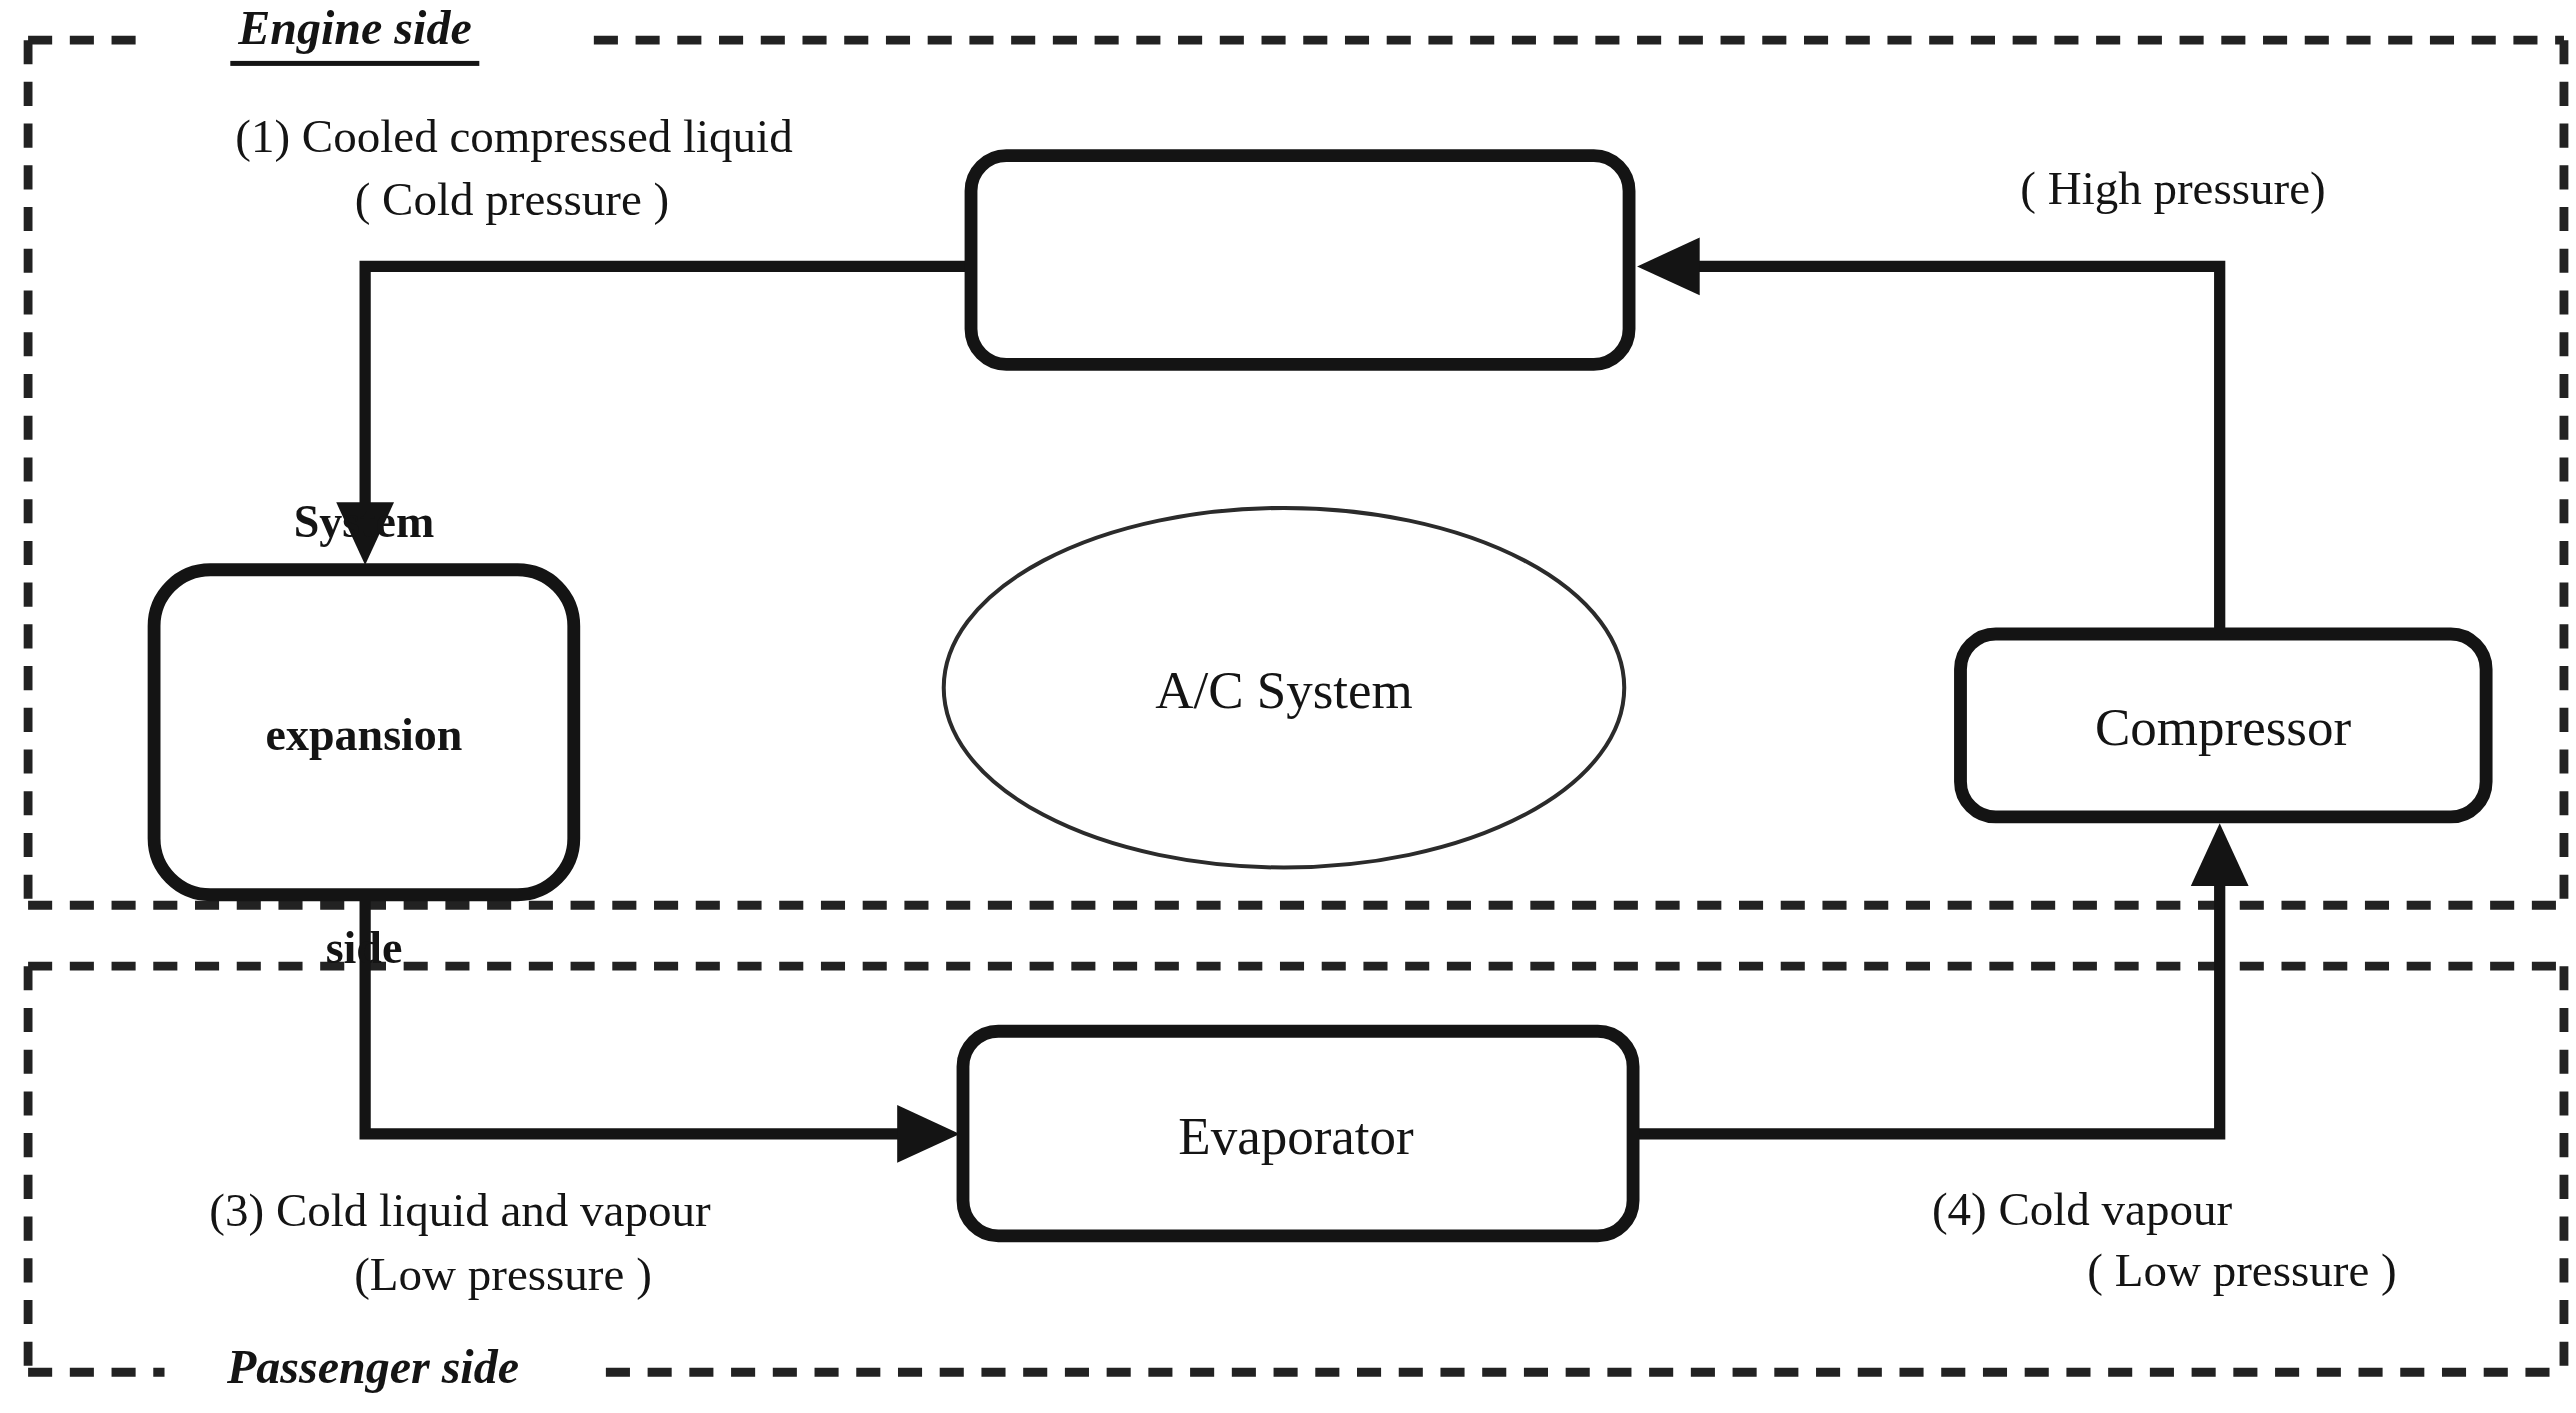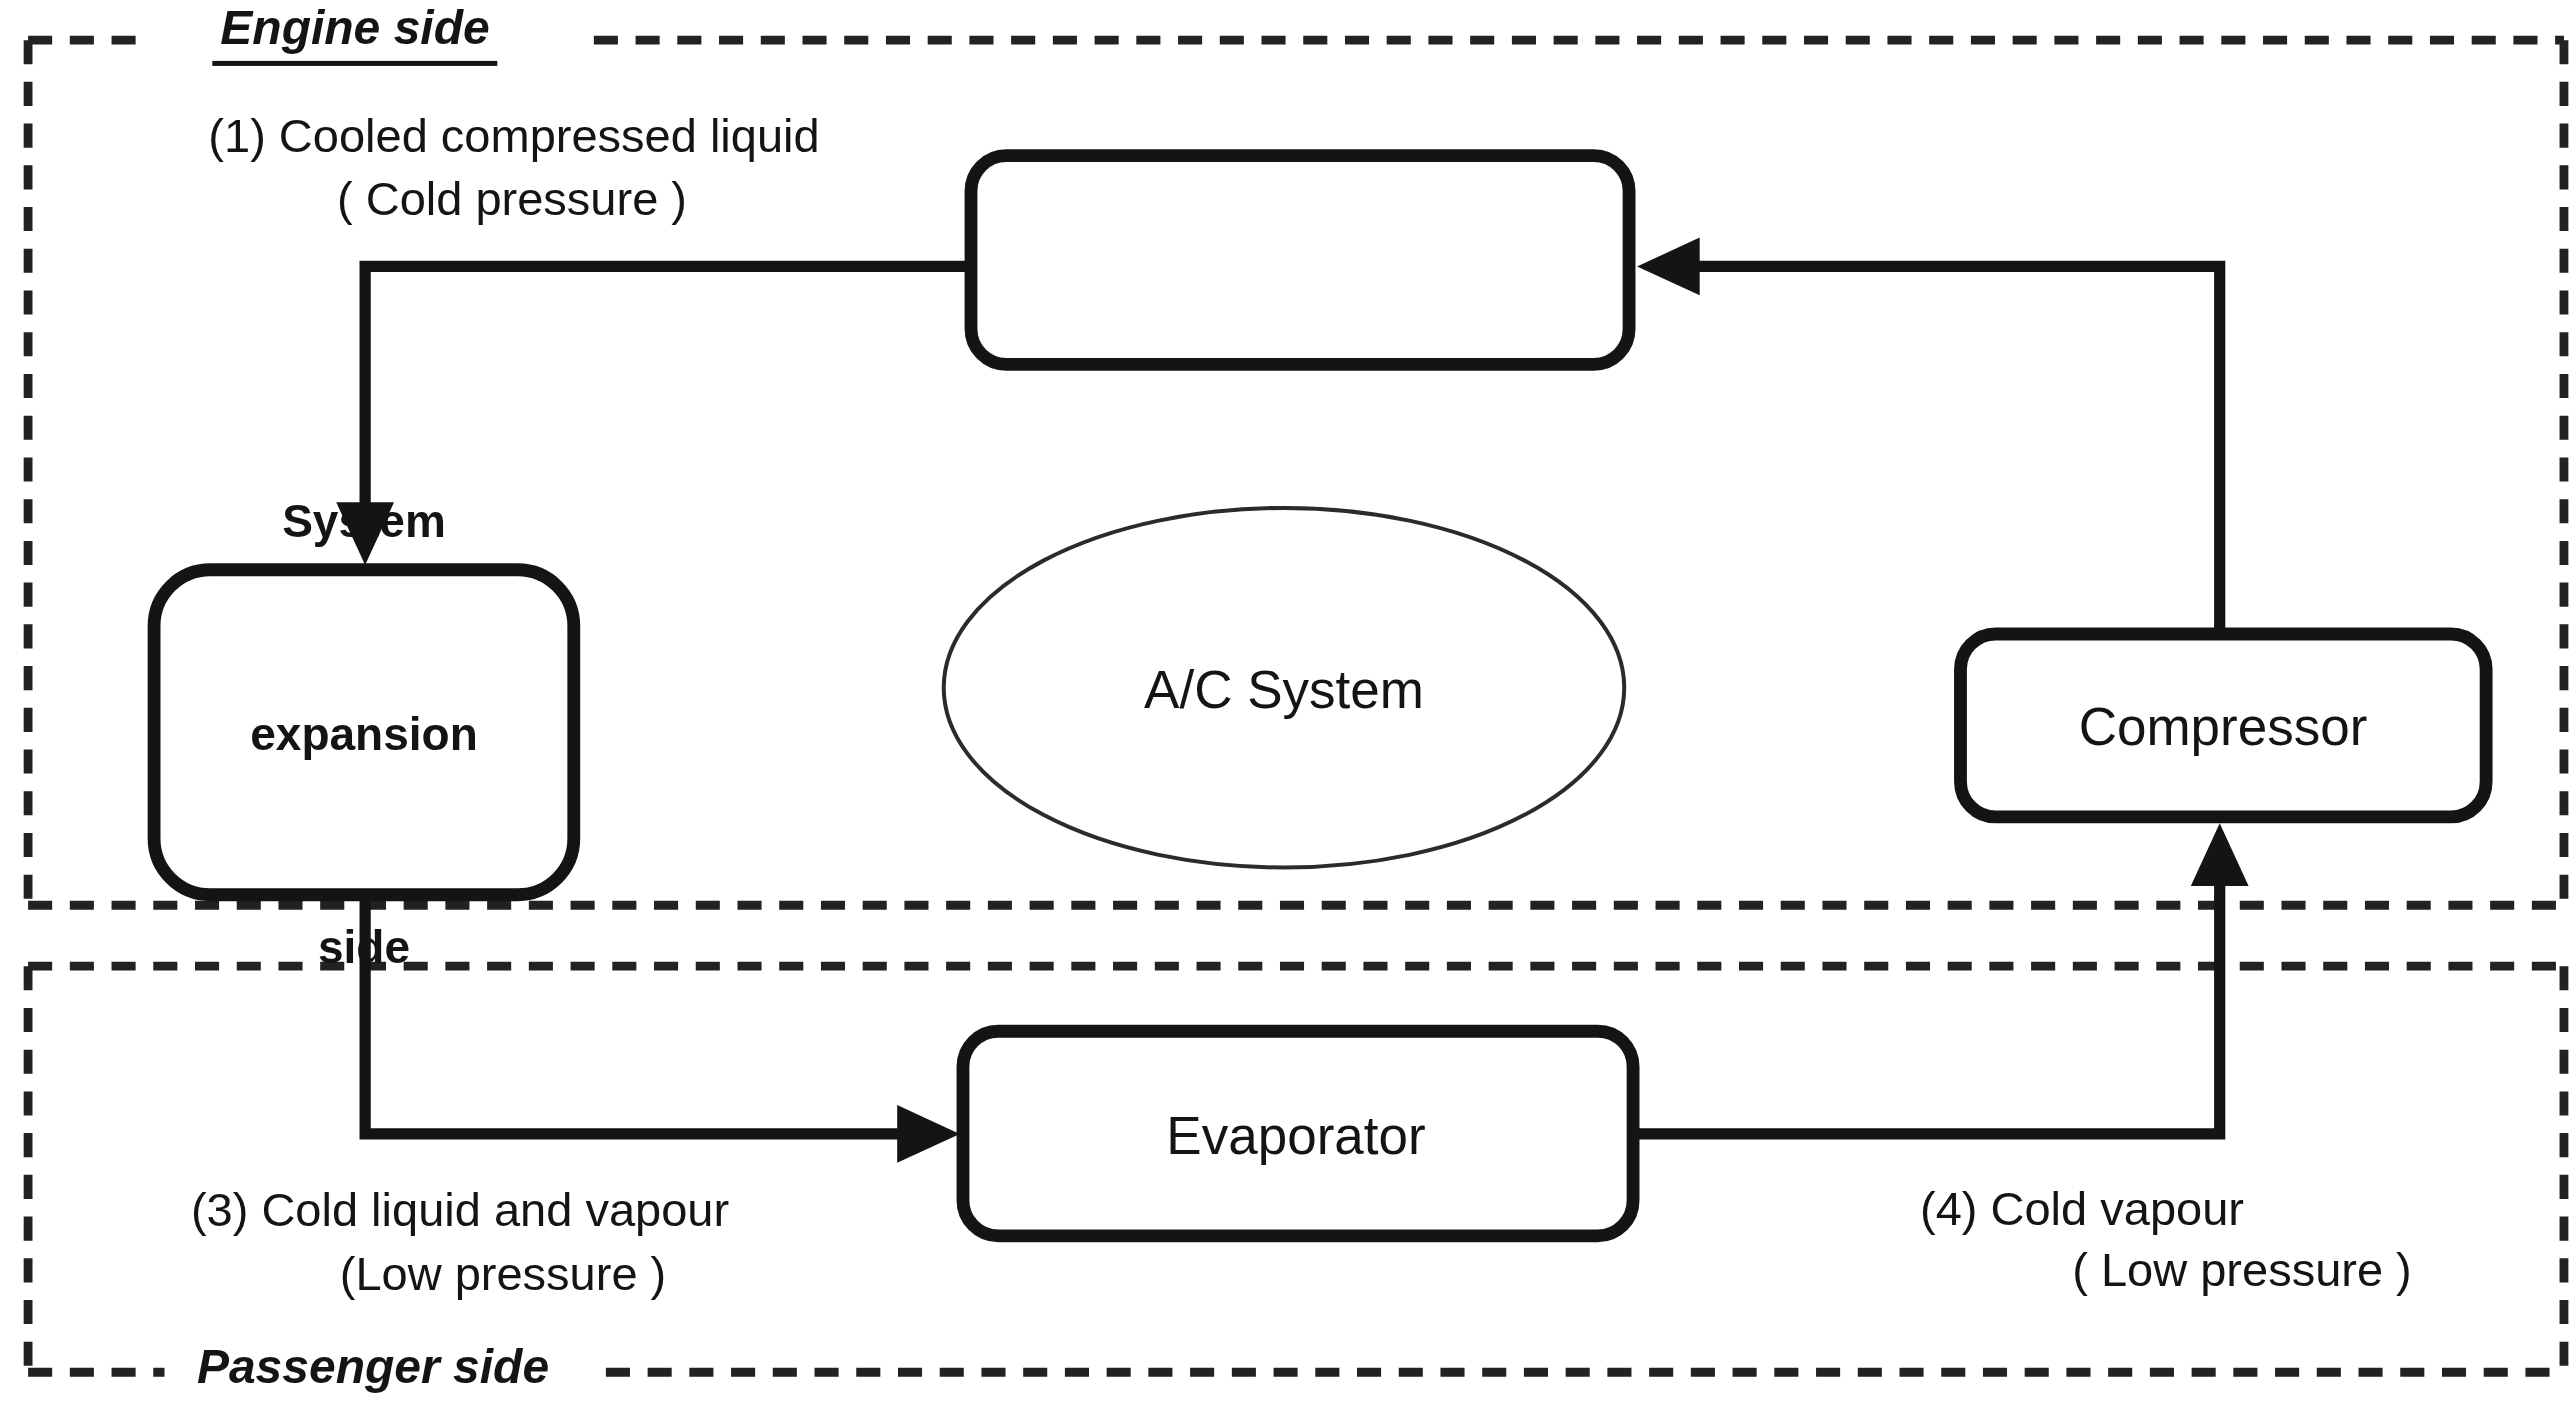--- a/index.html
+++ b/index.html
@@ -6,21 +6,21 @@
     margin: 0;
     padding: 0;
     background: #ffffff;
   }
   #stage {
     position: relative;
     width: 2576px;
     height: 1394px;
     background: #ffffff;
     overflow: hidden;
-    font-family: Liberation Sans, sans-serif;
+    font-family: Liberation Serif, serif;
     color: #141414;
   }
   #shapes {
     position: absolute;
     left: 0;
     top: 0;
   }
   .lbl {
     position: absolute;
     transform: translate(-50%, -50%);
@@ -95,20 +95,21 @@
     </g>
   </svg>
 
   <div class="lbl sidelbl" style="left:355px; top:32px;">Engine side</div>
 
   <div class="lbl sidelbl" style="left:373px; top:1371px;">Passenger side</div>
 
   <div class="lbl annot" style="left:514px; top:136px;">(1) Cooled compressed liquid</div>
   <div class="lbl annot" style="left:512px; top:199px;">( Cold pressure )</div>
 
+  <div class="lbl annot" style="left:2173px; top:188px;">( High pressure)</div>
 
   <div class="lbl annot" style="left:460px; top:1210px;">(3) Cold liquid and vapour</div>
   <div class="lbl annot" style="left:503px; top:1274px;">(Low pressure )</div>
 
   <div class="lbl annot" style="left:2082px; top:1209px;">(4) Cold vapour</div>
   <div class="lbl annot" style="left:2242px; top:1270px;">( Low pressure )</div>
 
 
   <div class="lbl boxlbl" style="left:2223px; top:727px;">Compressor</div>
 

